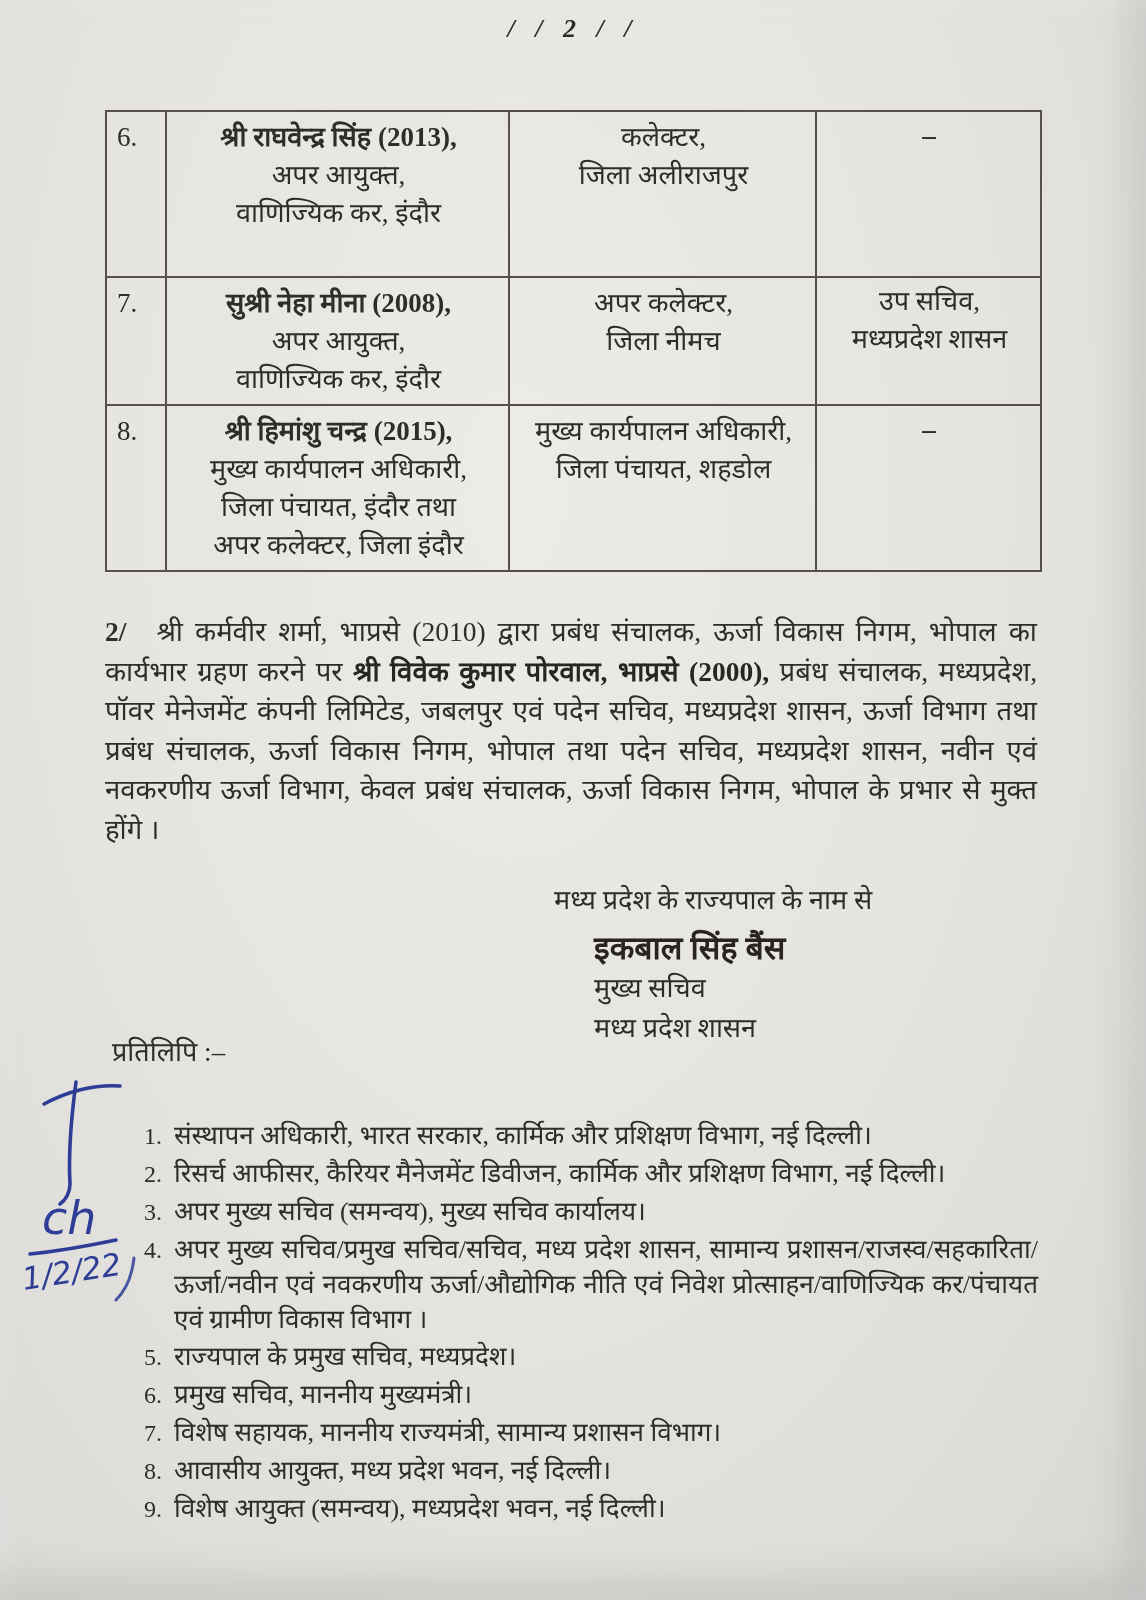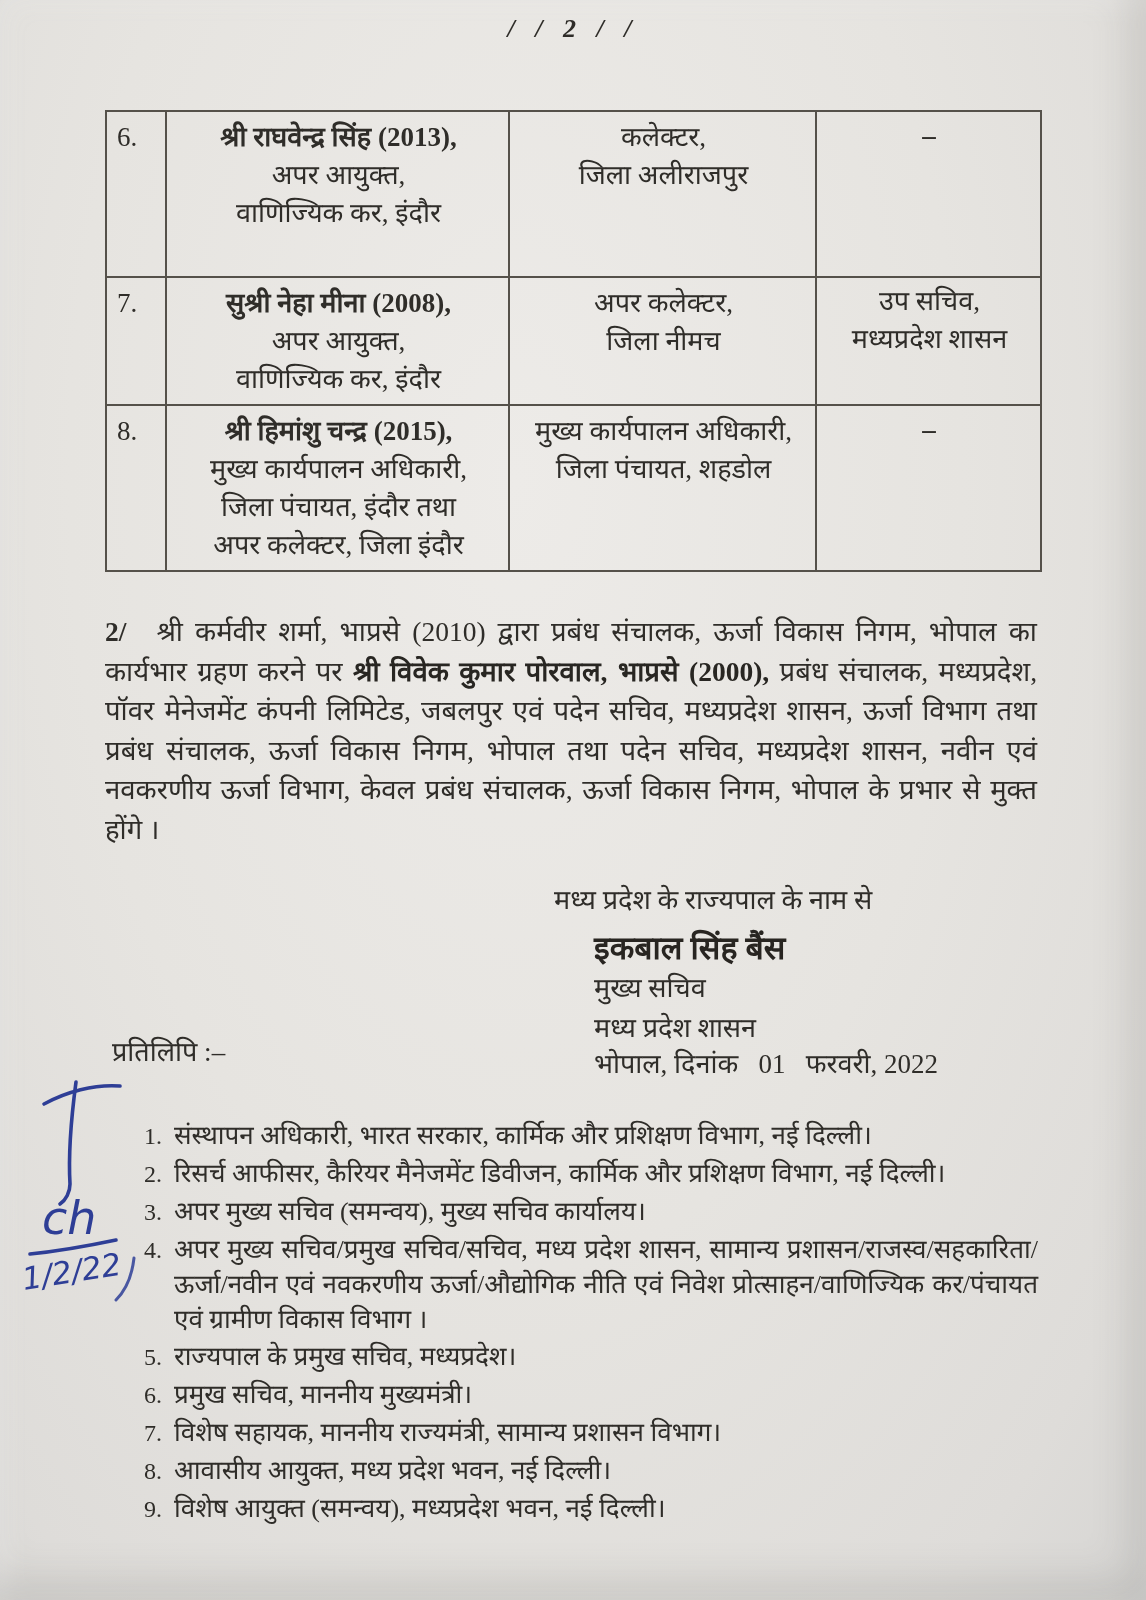--- a/index.html
+++ b/index.html
@@ -143,21 +143,20 @@
 
   <div class="para2">
     <span class="pnum">2/</span><span>श्री कर्मवीर शर्मा, भाप्रसे (2010) द्वारा प्रबंध संचालक, ऊर्जा विकास निगम, भोपाल का कार्यभार ग्रहण करने पर </span><span class="bold">श्री विवेक कुमार पोरवाल, भाप्रसे (2000), </span><span>प्रबंध संचालक, मध्यप्रदेश, पॉवर मेनेजमेंट कंपनी लिमिटेड, जबलपुर एवं पदेन सचिव, मध्यप्रदेश शासन, ऊर्जा विभाग तथा प्रबंध संचालक, ऊर्जा विकास निगम, भोपाल तथा पदेन सचिव, मध्यप्रदेश शासन, नवीन एवं नवकरणीय ऊर्जा विभाग, केवल प्रबंध संचालक, ऊर्जा विकास निगम, भोपाल के प्रभार से मुक्त होंगे ।</span>
   </div>
 
   <div class="signature">
     <div class="sig-line1">मध्य प्रदेश के राज्यपाल के नाम से</div>
     <div class="sig-name">इकबाल सिंह बैंस</div>
     <div class="sig-desig">मुख्य सचिव</div>
     <div class="sig-govt">मध्य प्रदेश शासन</div>
-    <div class="sig-place">भोपाल, दिनांक   01   फरवरी, 2022</div>
   </div>
 
   <div class="pratilipi">प्रतिलिपि :–</div>
 
   <div class="copies">
     <div class="copy-item">
       <div class="copy-no">1.</div>
       <div class="copy-text">संस्थापन अधिकारी, भारत सरकार, कार्मिक और प्रशिक्षण विभाग, नई दिल्ली।</div>
     </div>
     <div class="copy-item">

